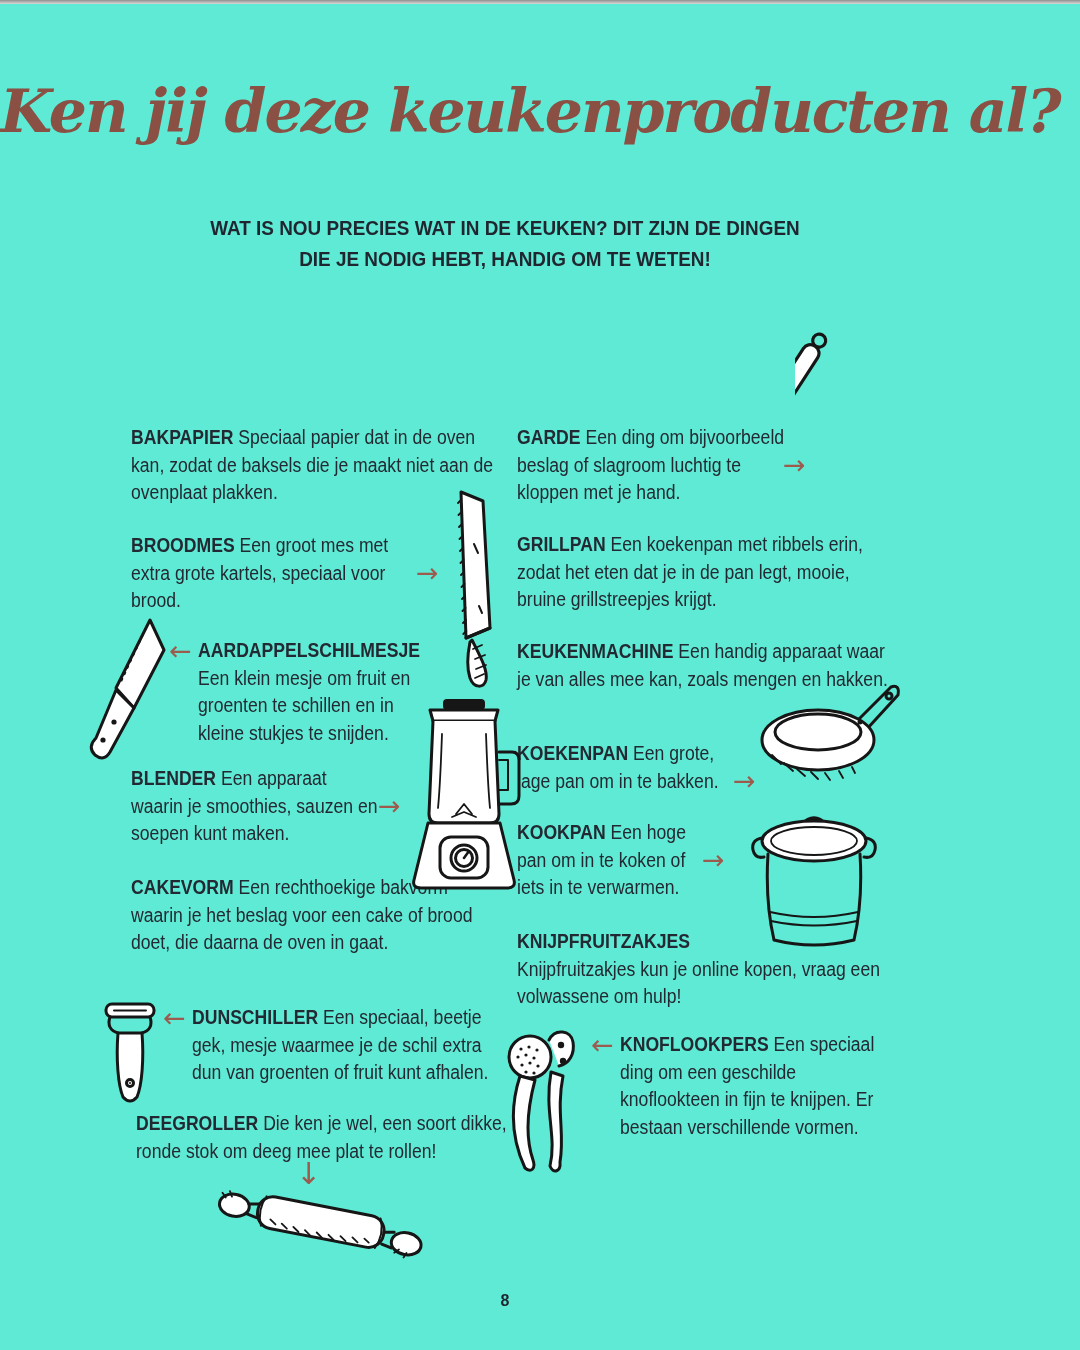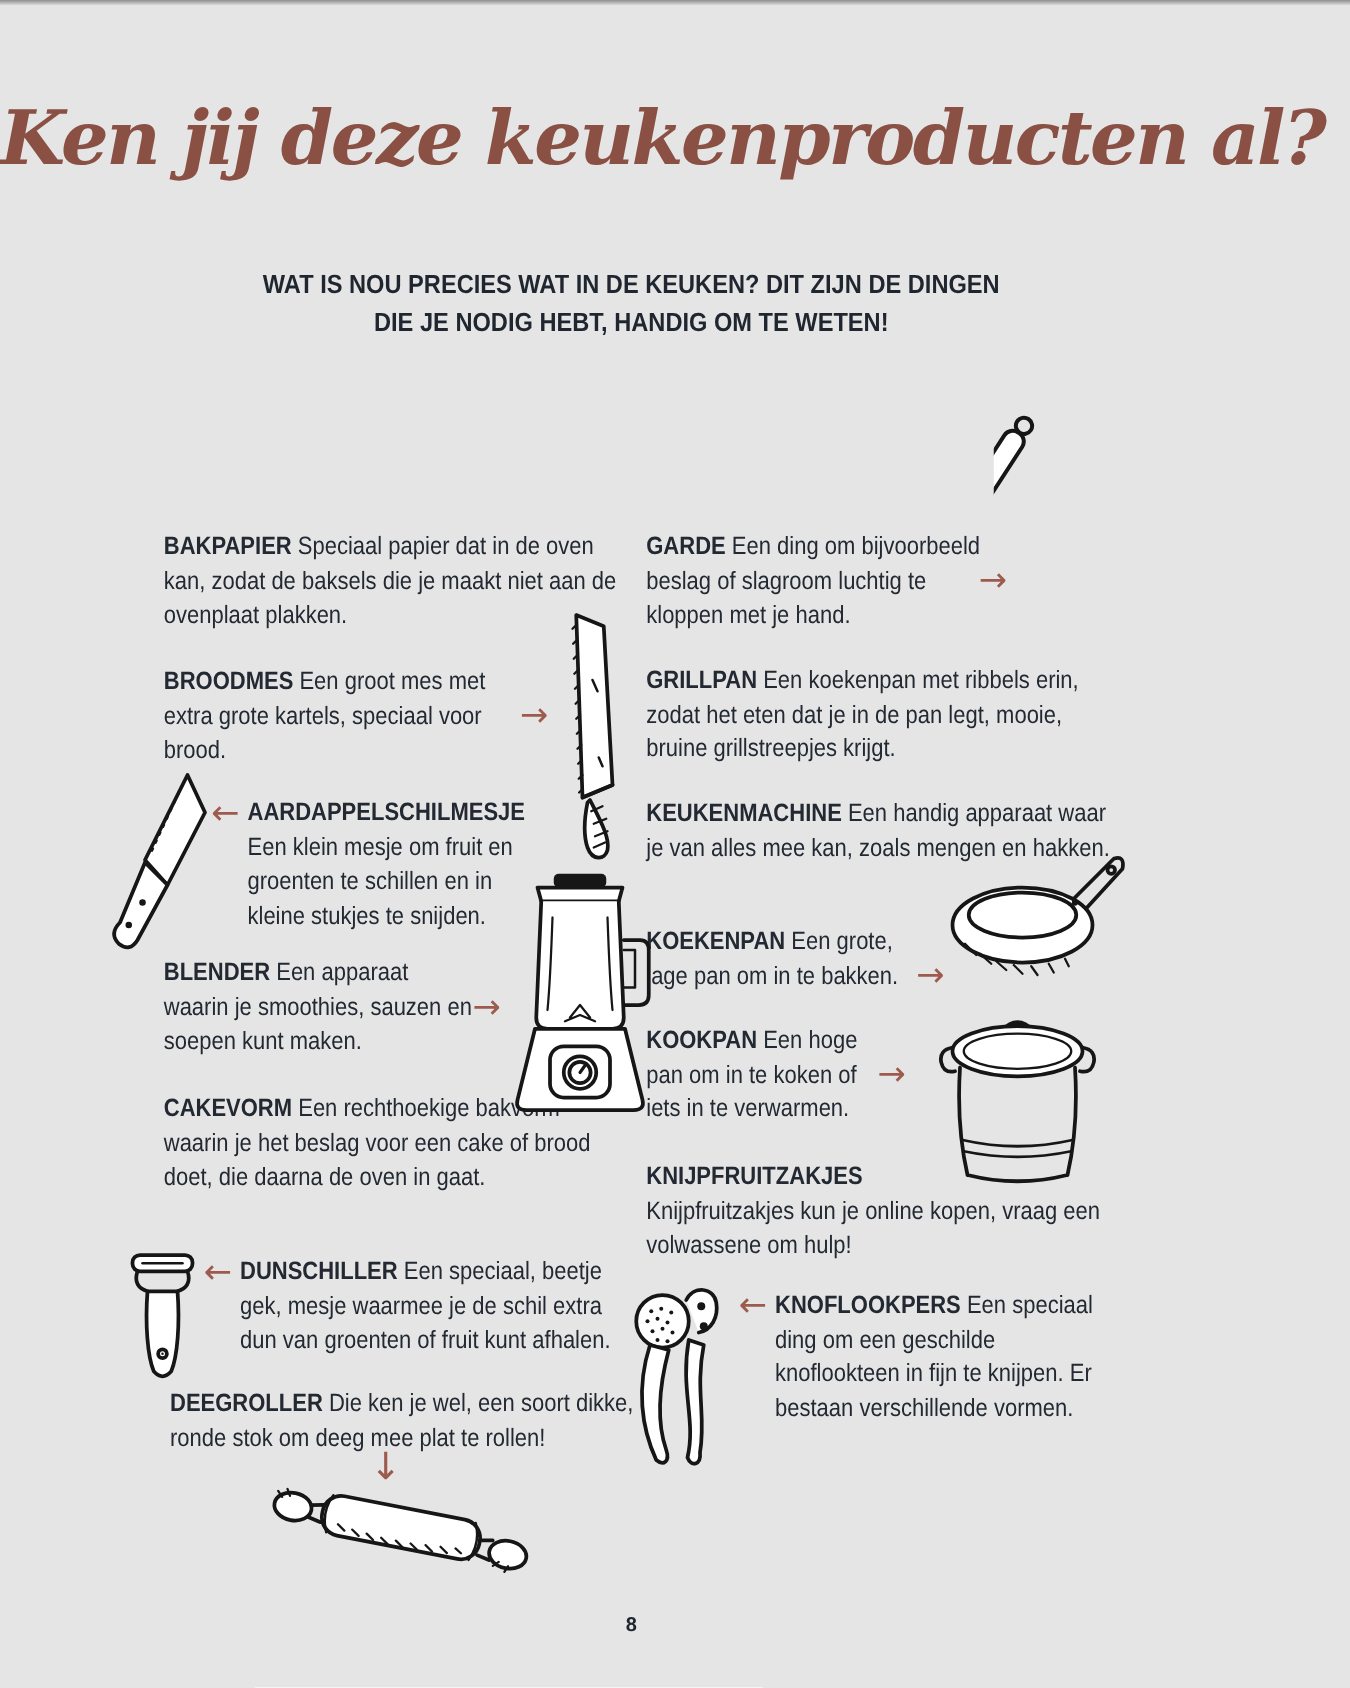--- a/index.html
+++ b/index.html
@@ -1,17 +1,17 @@
 <!DOCTYPE html>
 <html><head>
 <meta charset="utf-8">
 <style>
   html,body{margin:0;padding:0;background:#ffffff;}
   .page{
-    position:relative;width:1080px;height:1350px;background:#e5e5e5;
+    position:relative;width:1080px;height:1350px;background:#5eead4;
     font-family:"Liberation Sans",sans-serif;color:#232932;overflow:hidden;
   }
   .top-edge{position:absolute;top:0;left:0;width:1080px;height:4px;
     background:linear-gradient(#8f8f8f,#d8d8d8);}
   .title{
     position:absolute;top:76px;left:0;width:1010px;text-align:center;
     font-family:"DejaVu Serif",serif;font-style:italic;font-weight:bold;
     font-size:60px;letter-spacing:-2px;color:#8a5044;white-space:nowrap;
   }
   .subtitle{

